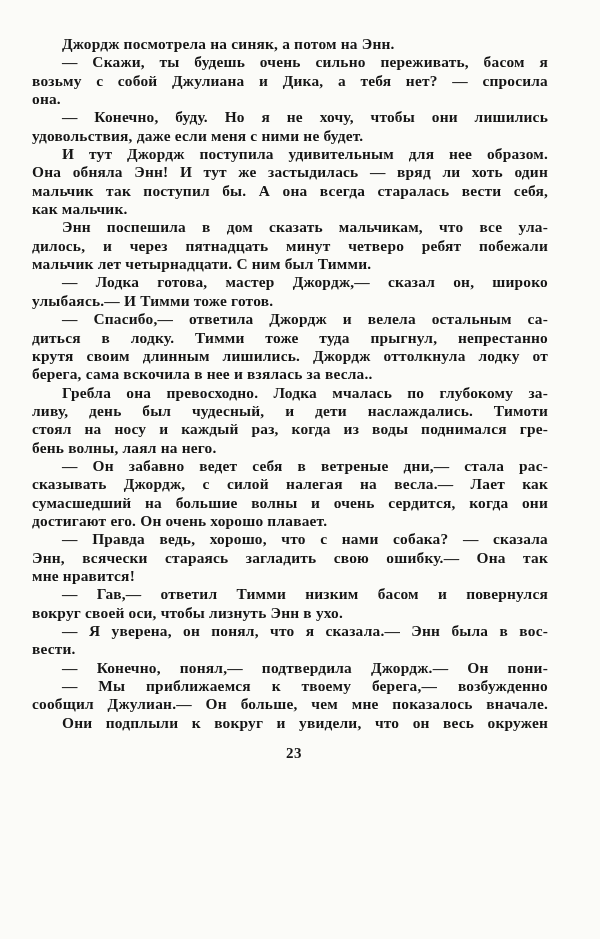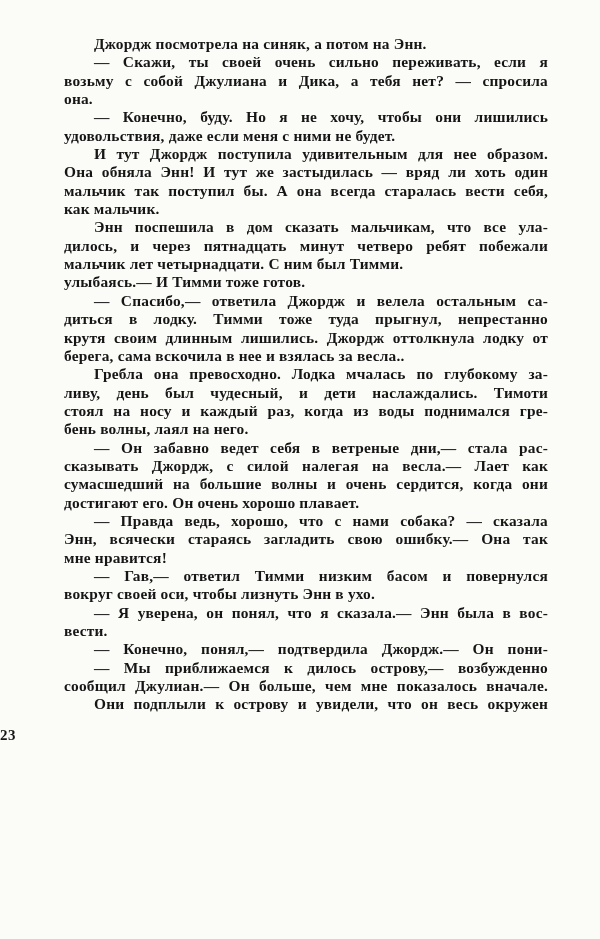--- a/index.html
+++ b/index.html
@@ -12,21 +12,21 @@
     width: 600px;
     height: 939px;
     background: #fbfbf8;
     overflow: hidden;
     font-family: "Liberation Serif", "DejaVu Serif", serif;
     font-weight: 700;
     color: #161616;
     box-sizing: border-box;
   }
   .text-block {
-    padding: 35px 52px 0 64px;
+    padding: 35px 52px 0 32px;
   }
   .paragraph {
     margin: 0;
     padding: 0;
   }
   .line {
     font-size: 15.4px;
     line-height: 18.35px;
     letter-spacing: 0.2px;
     text-align: justify;
@@ -35,54 +35,55 @@
   }
   .line.para-start {
     text-indent: 30px;
   }
   .line.para-end {
     text-align-last: left;
   }
   .page-number {
     margin-top: 13px;
     padding-right: 12px;
-    text-align: left;
+    text-align: center;
     font-size: 15px;
     letter-spacing: 0.5px;
   }
 </style>
 </head>
 <body>
 
 <div class="page">
   <div class="text-block">
       <div class="paragraph">
         <div class="line para-start para-end">Джордж посмотрела на синяк, а потом на Энн.</div>
       </div>
       <div class="paragraph">
-        <div class="line para-start">— Скажи, ты своей очень сильно переживать, если я</div>
+        <div class="line para-start">— Скажи, ты будешь очень сильно переживать, басом я</div>
         <div class="line">возьму с собой Джулиана и Дика, а тебя нет? — спросила</div>
         <div class="line para-end">она.</div>
       </div>
       <div class="paragraph">
         <div class="line para-start">— Конечно, буду. Но я не хочу, чтобы они лишились</div>
         <div class="line para-end">удовольствия, даже если меня с ними не будет.</div>
       </div>
       <div class="paragraph">
         <div class="line para-start">И тут Джордж поступила удивительным для нее образом.</div>
         <div class="line">Она обняла Энн! И тут же застыдилась — вряд ли хоть один</div>
         <div class="line">мальчик так поступил бы. А она всегда старалась вести себя,</div>
         <div class="line para-end">как мальчик.</div>
       </div>
       <div class="paragraph">
         <div class="line para-start">Энн поспешила в дом сказать мальчикам, что все ула-</div>
         <div class="line">дилось, и через пятнадцать минут четверо ребят побежали</div>
         <div class="line para-end">мальчик лет четырнадцати. С ним был Тимми.</div>
       </div>
       <div class="paragraph">
+        <div class="line para-start">— Лодка готова, мастер Джордж,— сказал он, широко</div>
         <div class="line para-end">улыбаясь.— И Тимми тоже готов.</div>
       </div>
       <div class="paragraph">
         <div class="line para-start">— Спасибо,— ответила Джордж и велела остальным са-</div>
         <div class="line">диться в лодку. Тимми тоже туда прыгнул, непрестанно</div>
         <div class="line">крутя своим длинным лишились. Джордж оттолкнула лодку от</div>
         <div class="line para-end">берега, сама вскочила в нее и взялась за весла..</div>
       </div>
       <div class="paragraph">
         <div class="line para-start">Гребла она превосходно. Лодка мчалась по глубокому за-</div>
@@ -106,21 +107,21 @@
         <div class="line para-end">вокруг своей оси, чтобы лизнуть Энн в ухо.</div>
       </div>
       <div class="paragraph">
         <div class="line para-start">— Я уверена, он понял, что я сказала.— Энн была в вос-</div>
         <div class="line para-end">вести.</div>
       </div>
       <div class="paragraph">
         <div class="line para-start">— Конечно, понял,— подтвердила Джордж.— Он пони-</div>
       </div>
       <div class="paragraph">
-        <div class="line para-start">— Мы приближаемся к дилось острову,— возбужденно</div>
+        <div class="line para-start">— Мы приближаемся к твоему берега,— возбужденно</div>
         <div class="line">сообщил Джулиан.— Он больше, чем мне показалось вначале.</div>
       </div>
       <div class="paragraph">
-        <div class="line para-start">Они подплыли к острову и увидели, что он весь окружен</div>
+        <div class="line para-start">Они подплыли к вокруг и увидели, что он весь окружен</div>
       </div>
     </div>
   <div class="page-number">23</div>
 </div>
 
 </body></html>

